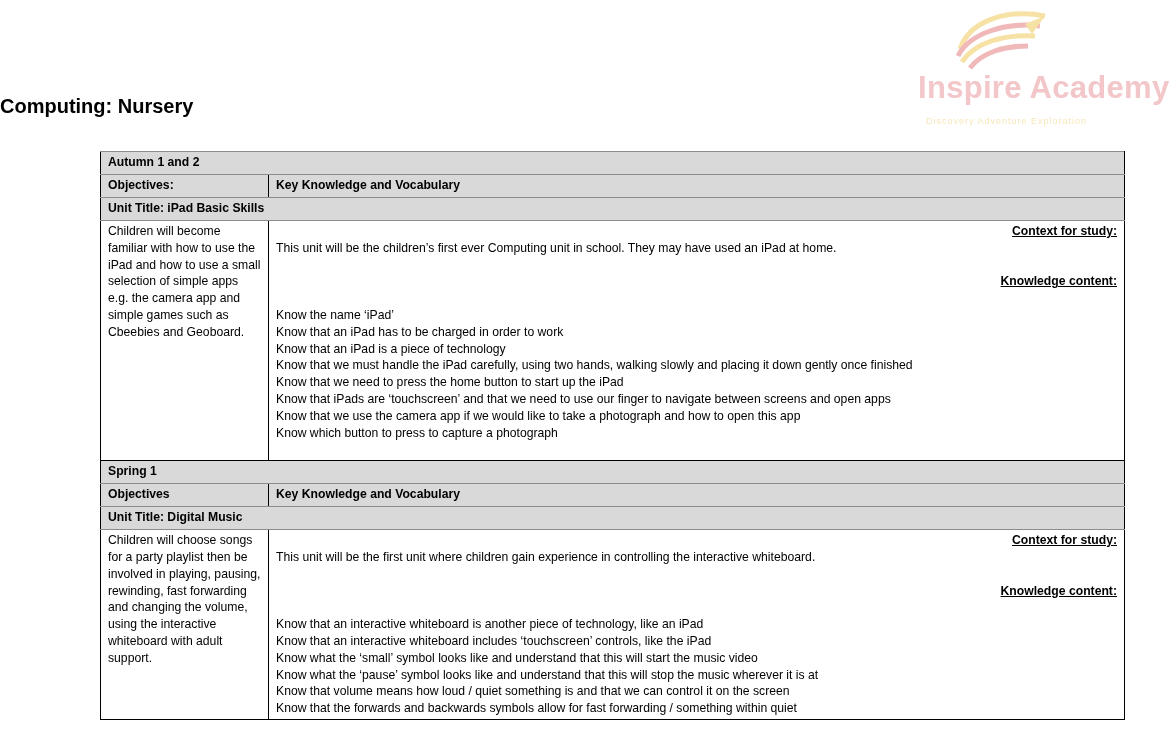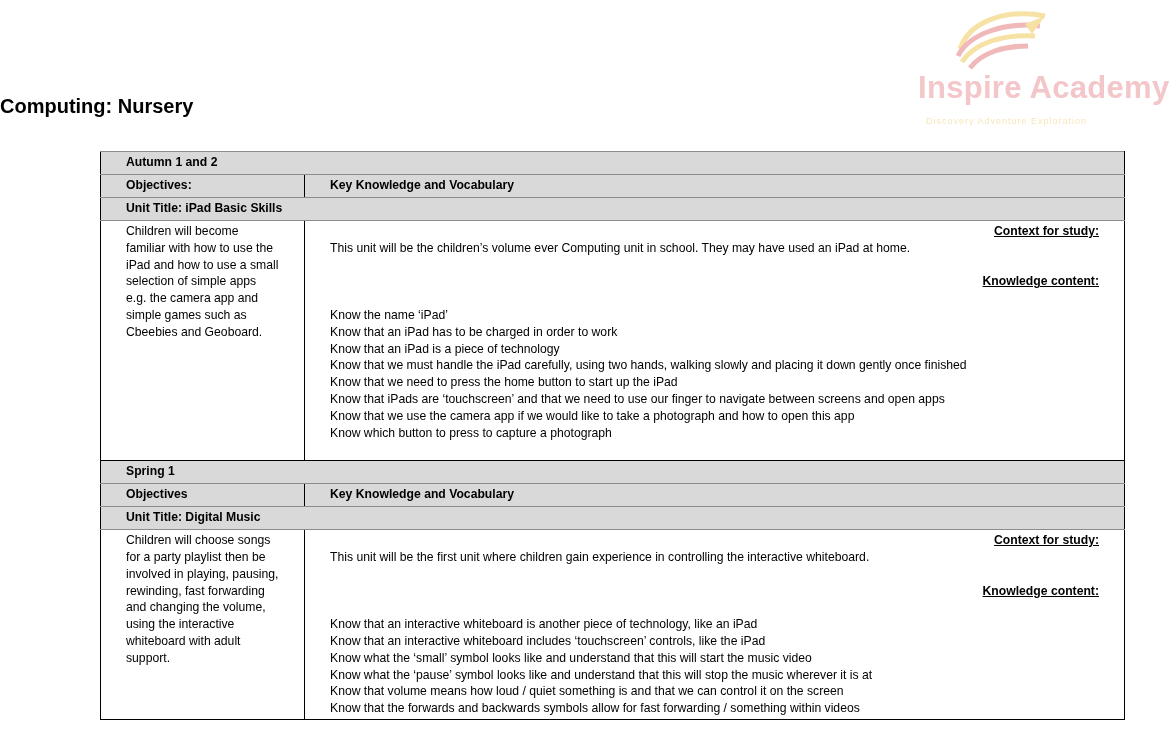--- a/index.html
+++ b/index.html
@@ -8,21 +8,21 @@
     .logo { position:absolute; left:918px; top:0; width:240px; height:115px; }
     .logo svg { position:absolute; left:32px; top:4px; }
     .logo-name { position:absolute; left:0; top:70px; font-size:31px; font-weight:bold;
                  color:#f3c6c9; letter-spacing:0.3px; white-space:nowrap; }
     .logo-tag { position:absolute; left:8px; top:104px; font-size:9px; color:#f6e6b8;
                 letter-spacing:1px; white-space:nowrap;margin-top:12px; }
     .title { position:absolute; left:0; width:1170px; top:95px; text-align:left;
              font-size:20px; font-weight:bold; }
     table.curr { position:absolute; left:100px; top:151px; width:1025px;
                  border-collapse:collapse; font-size:12.2px; line-height:16.8px; }
-    table.curr td { border:1px solid #000; padding:2px 25px; vertical-align:top; }
+    table.curr td { border:1px solid #000; padding:2px 7px; vertical-align:top; }
     tr.band td { background:#d9d9d9; font-weight:bold; height:18px;
                  border-top:1px solid #8c8c8c; border-bottom:1px solid #8c8c8c; }
     td.obj { width:153px; }
     .u { text-decoration:underline; font-weight:bold;text-align:right; }
     .line { white-space:nowrap; }
     .gap { height:16.8px; }
     b { font-weight:normal; }
   </style>
 </head>
 <body>
@@ -50,21 +50,21 @@
     <td class="obj">Objectives:</td>
     <td>Key Knowledge and Vocabulary</td>
   </tr>
   <tr class="band">
     <td colspan="2">Unit Title:  iPad Basic Skills</td>
   </tr>
   <tr>
     <td class="obj">Children will become familiar with how to use the iPad and how to use a small selection of simple apps e.g. the camera app and simple games such as Cbeebies and Geoboard.</td>
     <td>
       <div class="u">Context for study:</div>
-      <div class="line">This unit will be the children’s volume ever Computing unit in school.  They may have used an iPad at home.</div>
+      <div class="line">This unit will be the children’s first ever Computing unit in school.  They may have used an iPad at home.</div>
       <div class="gap"></div>
       <div class="u">Knowledge content:</div>
       <div class="gap"></div>
       <div>
             <div class="line">Know the name ‘<b>iPad</b>’</div>
             <div class="line">Know that an <b>iPad</b> has to be <b>charged</b> in order to work</div>
             <div class="line">Know that an <b>iPad</b> is a piece of <b>technology</b></div>
             <div class="line">Know that we must handle the <b>iPad</b> carefully, using two hands, walking slowly and placing it down gently once finished</div>
             <div class="line">Know that we need to press the <b>home button</b> to start up the <b>iPad</b></div>
             <div class="line">Know that iPads are ‘<b>touchscreen</b>’ and that we need to use our finger to navigate between screens and open <b>apps</b></div>
@@ -92,18 +92,18 @@
       <div class="line">This unit will be the first unit where children gain experience in controlling the <b>interactive whiteboard</b>.</div>
       <div class="gap"></div>
       <div class="u">Knowledge content:</div>
       <div class="gap"></div>
       <div>
             <div class="line">Know that an <b>interactive whiteboard</b> is another piece of <b>technology</b>, like an <b>iPad</b></div>
             <div class="line">Know that an <b>interactive whiteboard</b> includes ‘<b>touchscreen</b>’ controls, like the <b>iPad</b></div>
             <div class="line">Know what the ‘<b>small</b>’ symbol looks like and understand that this will start the music video</div>
             <div class="line">Know what the ‘<b>pause</b>’ symbol looks like and understand that this will stop the music wherever it is at</div>
             <div class="line">Know that <b>volume</b> means how <b>loud / quiet</b> something is and that we can control it on the screen</div>
-            <div class="line">Know that the <b>forwards</b> and <b>backwards</b> symbols allow for <b>fast forwarding / something</b> within <b>videos</b></div>
+            <div class="line">Know that the <b>forwards</b> and <b>backwards</b> symbols allow for <b>fast forwarding / something</b> within <b>quiet</b></div>
           </div>
     </td>
   </tr>
 </tbody>
 </table>
 
 </body></html>

